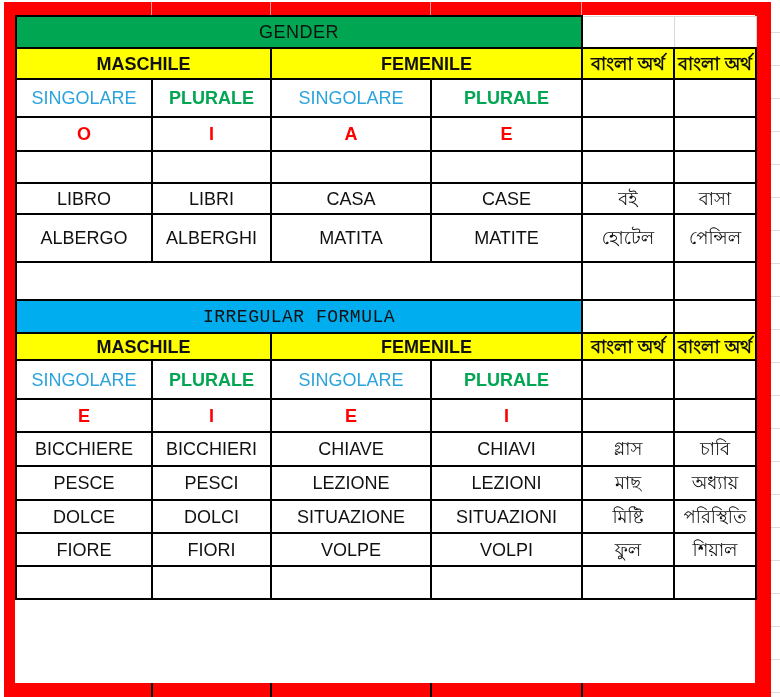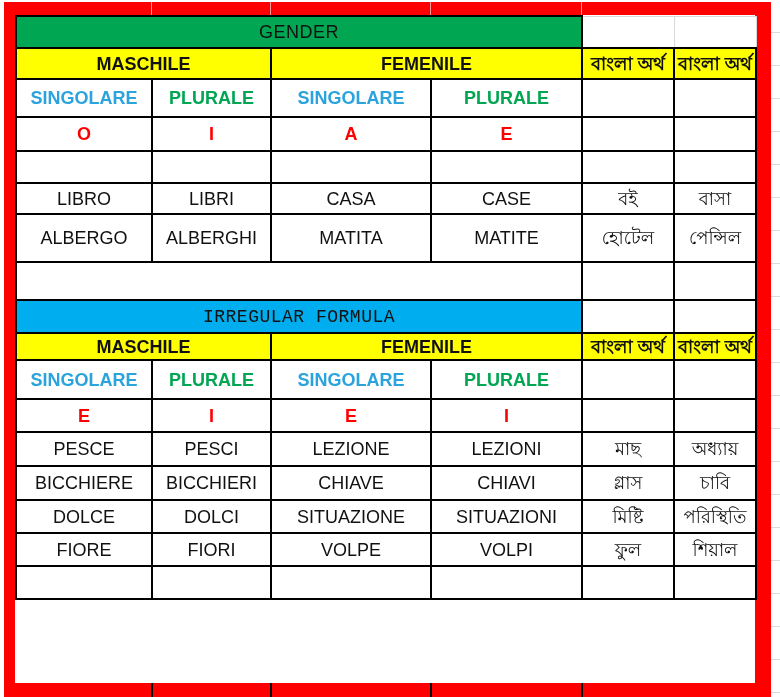--- a/index.html
+++ b/index.html
@@ -20,21 +20,21 @@
   table.sheet td{
     padding:0;vertical-align:middle;text-align:center;overflow:hidden;white-space:nowrap;
     font-size:18px;line-height:1;
   }
   .b{border:2px solid #000;}
   .lg{border:1px solid #d9d9d9;background:#fff;}
   .green-bg{background:var(--gender-green,#00A651);font-size:19px;letter-spacing:.5px;}
   .blue-bg{background:var(--formula-blue,#00AEEF);font-size:20px;letter-spacing:.5px;font-family:Liberation Mono, monospace;}
   .yellow{background:var(--header-yellow,#FFFF00);font-weight:bold;font-size:19px;}
   .bn-h{font-weight:bold;font-size:15px;}
-  .cyan-t{color:var(--singolare-cyan,#2BA3DC);font-weight:bold;font-size:19px;margin-top:16px;}
+  .cyan-t{color:var(--singolare-cyan,#2BA3DC);font-weight:normal;font-size:19px;margin-top:16px;}
   .green-t{color:var(--plurale-green,#00A651);font-weight:bold;font-size:19px;}
   .red-t{color:var(--vowel-red,#FF0000);font-weight:bold;font-size:19px;}
   .left{text-align:left;padding-left:7px;}
   .bn{text-align:left;padding-left:5px;font-size:16px;}
 </style>
 </head>
 <body>
 
 <div class="page">
   <div class="red-frame"></div>
@@ -139,34 +139,34 @@
       <tr style="height:33px">
         <td class="b red-t">E</td>
         <td class="b red-t">I</td>
         <td class="b red-t">E</td>
         <td class="b red-t">I</td>
         <td class="b"></td>
         <td class="b"></td>
       </tr>
 
       <tr style="height:34px">
+        <td class="b left">BICCHIERE</td>
+        <td class="b left">BICCHIERI</td>
+        <td class="b left">CHIAVE</td>
+        <td class="b left">CHIAVI</td>
+        <td class="b bn">গ্লাস</td>
+        <td class="b bn">চাবি</td>
+      </tr>
+      <tr style="height:34px">
         <td class="b left">PESCE</td>
         <td class="b left">PESCI</td>
         <td class="b left">LEZIONE</td>
         <td class="b left">LEZIONI</td>
         <td class="b bn">মাছ</td>
         <td class="b bn">অধ্যায়</td>
-      </tr>
-      <tr style="height:34px">
-        <td class="b left">BICCHIERE</td>
-        <td class="b left">BICCHIERI</td>
-        <td class="b left">CHIAVE</td>
-        <td class="b left">CHIAVI</td>
-        <td class="b bn">গ্লাস</td>
-        <td class="b bn">চাবি</td>
       </tr>
       <tr style="height:33px">
         <td class="b left">DOLCE</td>
         <td class="b left">DOLCI</td>
         <td class="b left">SITUAZIONE</td>
         <td class="b left">SITUAZIONI</td>
         <td class="b bn">মিষ্টি</td>
         <td class="b bn">পরিস্থিতি</td>
       </tr>
       <tr style="height:33px">

